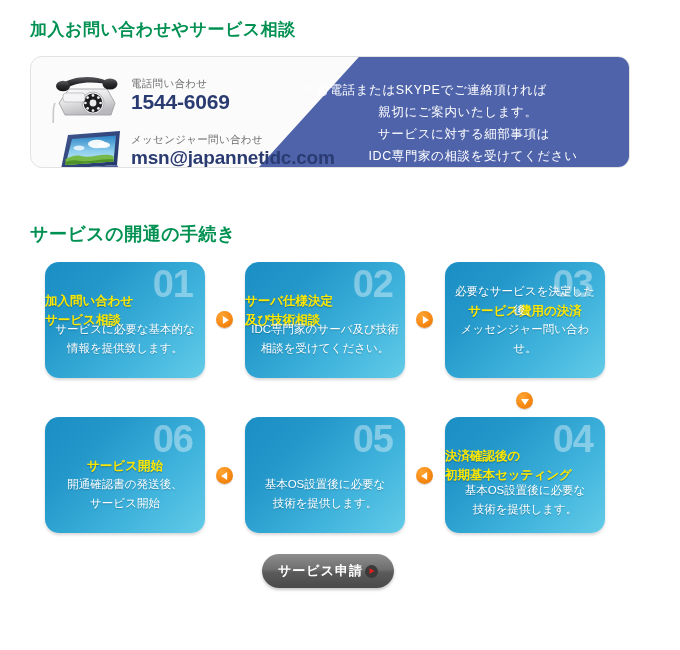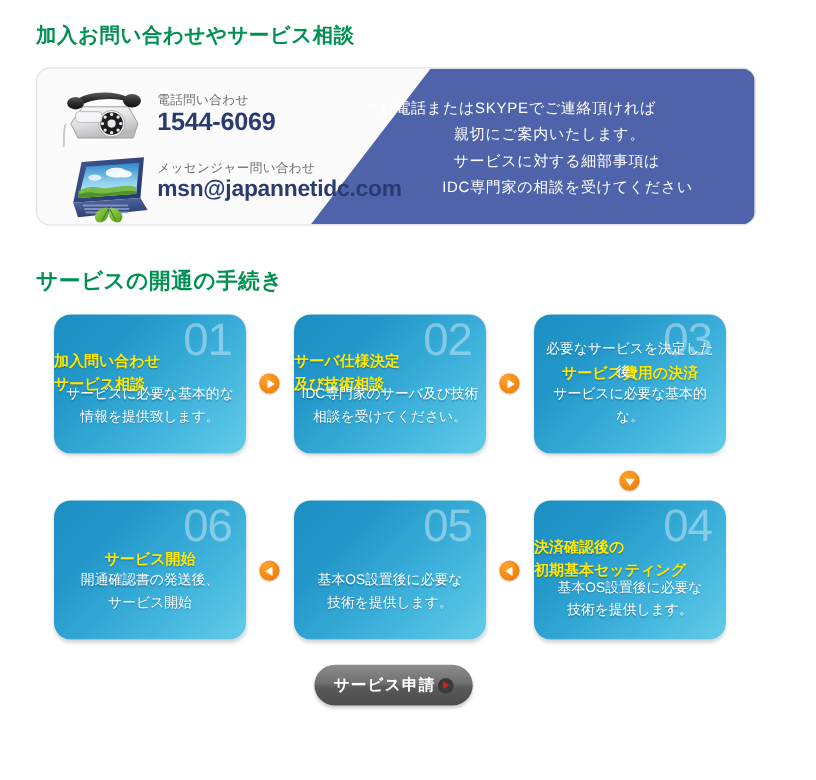--- a/index.html
+++ b/index.html
@@ -26,21 +26,21 @@
   }
   #heading-contact { left: 30px; top: 18px; }
   #heading-steps   { left: 30px; top: 222px; font-size: 18px; }
 
   
   .contact-banner {
     position: absolute;
     left: 30px;
     top: 56px;
     width: 600px;
-    height: 132px;
+    height: 112px;
     border-radius: 12px;
     overflow: hidden;
     background: #fbfbfb;
     border: 1px solid #e2e2e2;
     box-sizing: border-box;
   }
   .banner-right {
     position: absolute;
     right: 0;
     top: 0;
@@ -117,21 +117,21 @@
     border-radius: 14px;
     background: linear-gradient(135deg, #1b8fc4 0%, #2397c9 28%, #3fb3dc 65%, #63cbe8 100%);
     box-shadow: 0 2px 3px rgba(0,0,0,0.16);
     overflow: hidden;
   }
   .step-num {
     position: absolute;
     right: 12px;
     top: 2px;
     font-size: 38px;
-    font-weight: normal;
+    font-weight: bold;
     color: rgba(255,255,255,0.38);
     letter-spacing: -1px;
     line-height: 1.1;
   }
   .step-title {
     position: absolute;
     left: 0; right: 0;
     top: 30px;
     text-align: center;
     color: #ffe800;
@@ -386,21 +386,21 @@
   </div>
 </div>
 
 <div class="step-box" id="step-3">
   <div class="step-num">03</div>
   <div class="step-title one-line">
     <div>サービス費用の決済</div>
   </div>
   <div class="step-desc">
     <div>必要なサービスを決定した後、</div>
-    <div>サービスに必要な基本的な。</div>
+    <div>メッセンジャー問い合わせ。</div>
   </div>
 </div>
 
 <div class="step-box" id="step-6">
   <div class="step-num">06</div>
   <div class="step-title one-line">
     <div>サービス開始</div>
   </div>
   <div class="step-desc">
     <div>開通確認書の発送後、</div>

